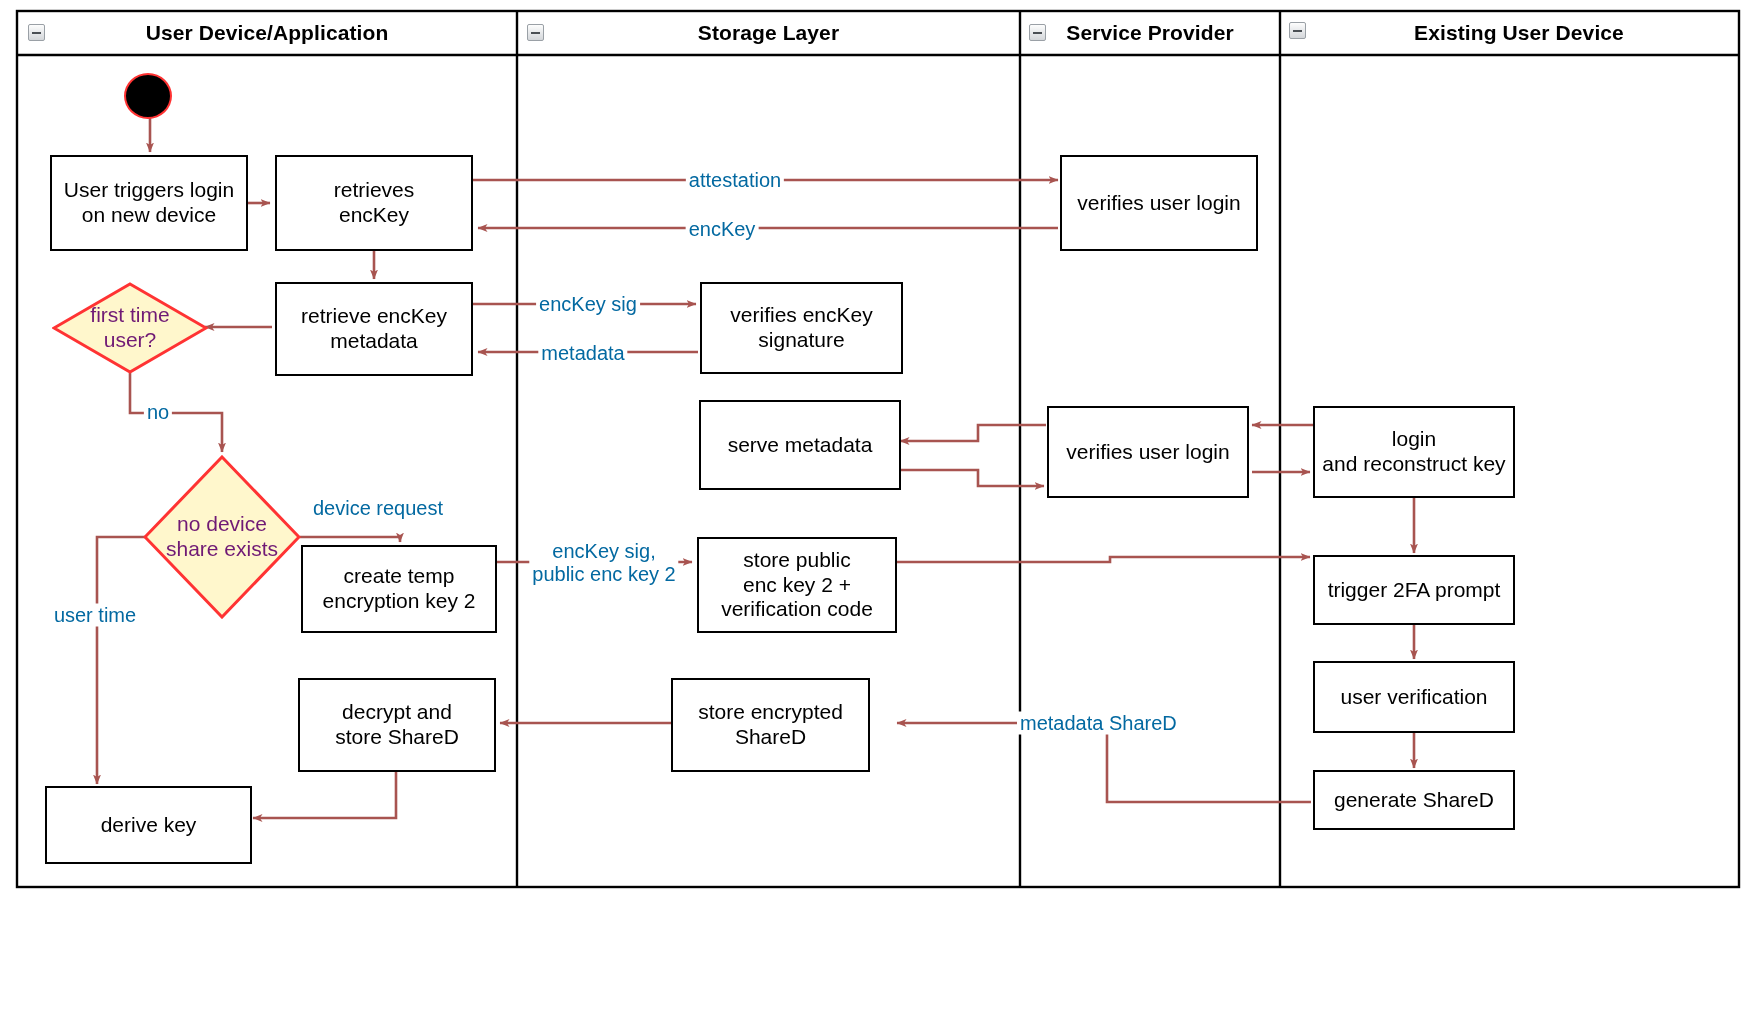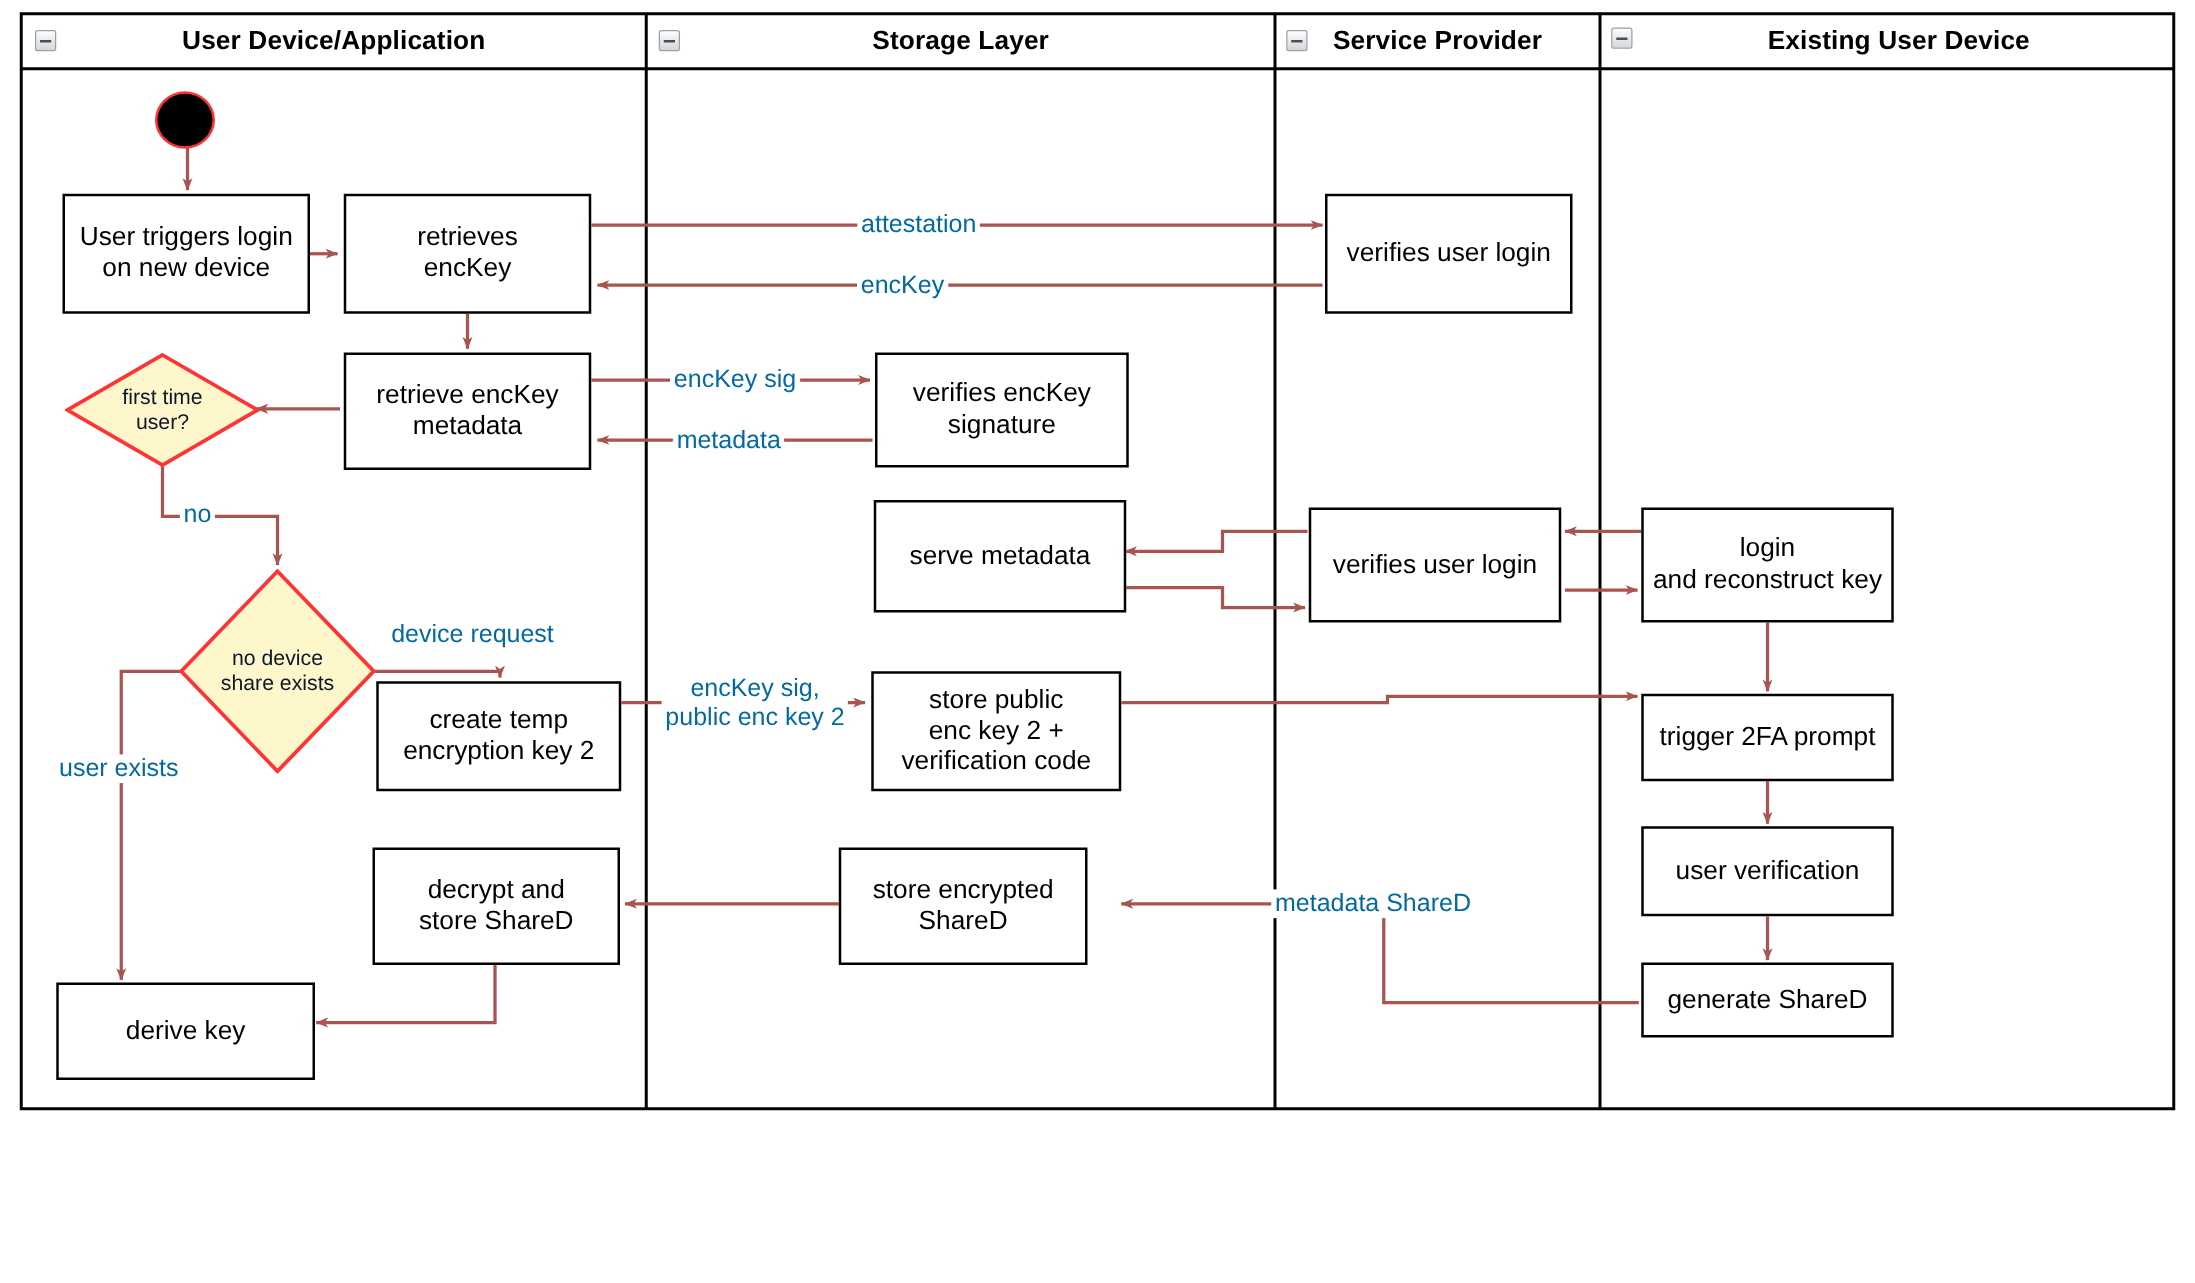--- a/index.html
+++ b/index.html
@@ -24,21 +24,21 @@
   .node{
     position:absolute;box-sizing:border-box;
     border:2.2px solid #000000;background:#ffffff;
     display:flex;align-items:center;justify-content:center;text-align:center;
     font-size:21px;color:#000;line-height:1.18;white-space:pre-line;
   }
   .diamond-wrap{position:absolute;}
   .diamond-label{
     position:absolute;left:0;top:0;width:100%;height:100%;
     display:flex;align-items:center;justify-content:center;text-align:center;
-    font-size:17px;color:#0f172a;line-height:1.18;white-space:pre-line;pointer-events:none;
+    font-size:21px;color:#701a75;line-height:1.18;white-space:pre-line;pointer-events:none;
   }
   .edge-label{
     position:absolute;background:#ffffff;font-size:20px;color:#0369a1;
     line-height:1.15;text-align:center;white-space:pre-line;padding:0 3px;
     transform:translate(-50%,-50%);
   }
   .edge-label.left{transform:translate(0,-50%);}
 </style>
 </head>
 <body>
@@ -170,18 +170,18 @@
   <div class="node" style="left:1313px;top:555px;width:202px;height:70px;">trigger 2FA prompt</div>
   <div class="node" style="left:1313px;top:661px;width:202px;height:72px;">user verification</div>
   <div class="node" style="left:1313px;top:770px;width:202px;height:60px;">generate ShareD</div>
 
   <div class="edge-label" style="left:735px;top:180px;">attestation</div>
   <div class="edge-label" style="left:722px;top:229px;">encKey</div>
   <div class="edge-label" style="left:588px;top:304px;">encKey sig</div>
   <div class="edge-label" style="left:583px;top:353px;">metadata</div>
   <div class="edge-label" style="left:158px;top:412px;">no</div>
   <div class="edge-label" style="left:378px;top:508px;">device request</div>
-  <div class="edge-label" style="left:95px;top:615px;">user exists</div>
+  <div class="edge-label" style="left:95px;top:615px;">user time</div>
   <div class="edge-label" style="left:604px;top:563px;">encKey sig,
 public enc key 2</div>
   <div class="edge-label left" style="left:1017px;top:723px;">metadata ShareD</div>
 
 </div>
 
 </body></html>

